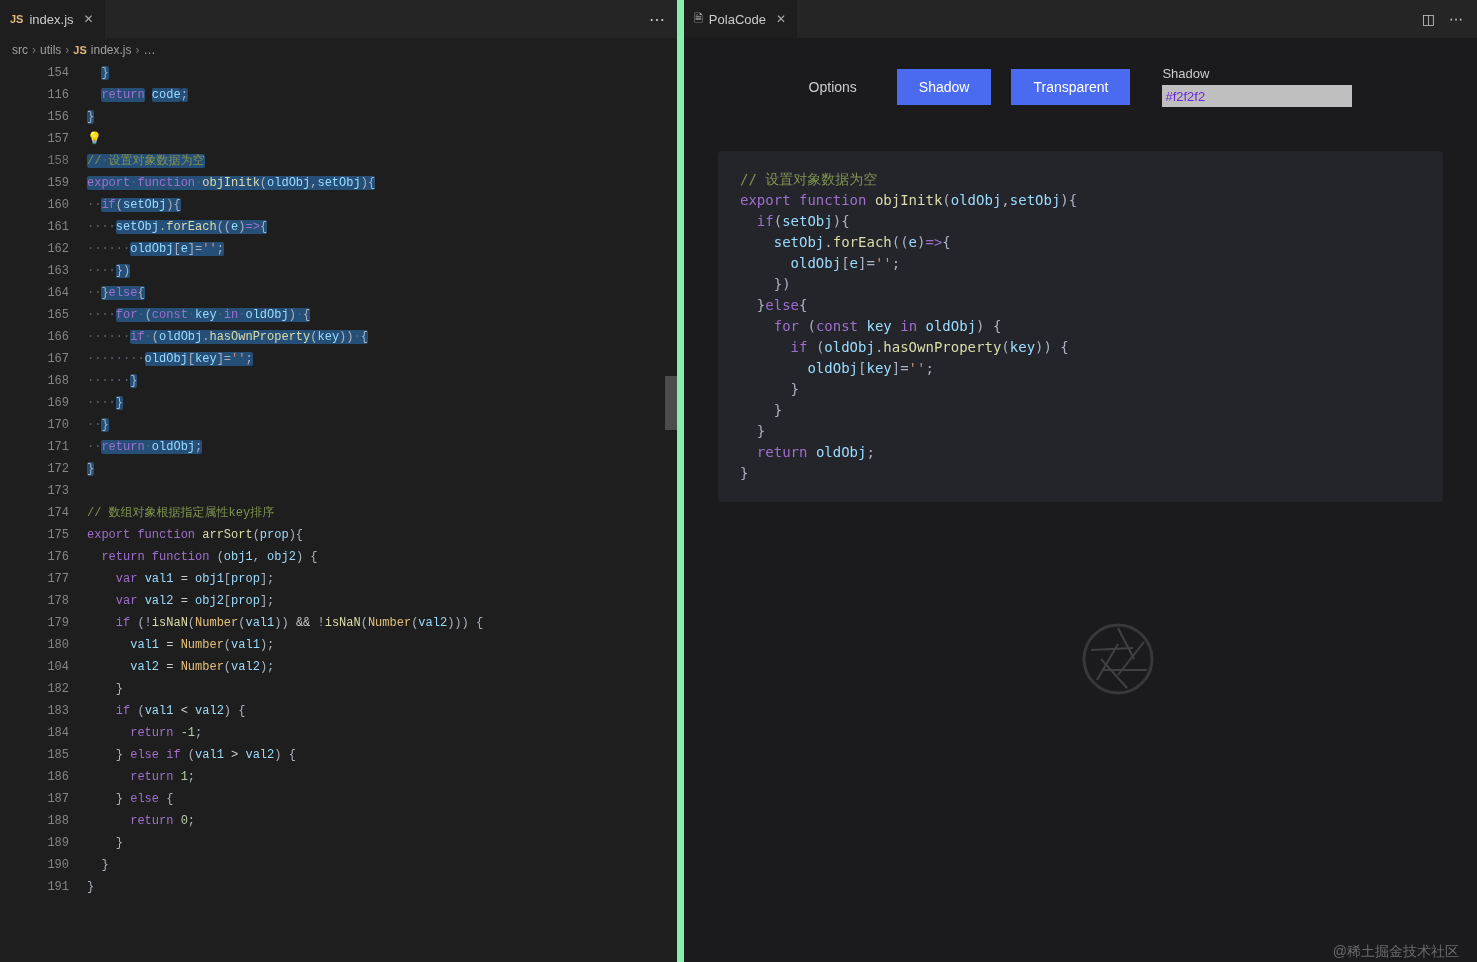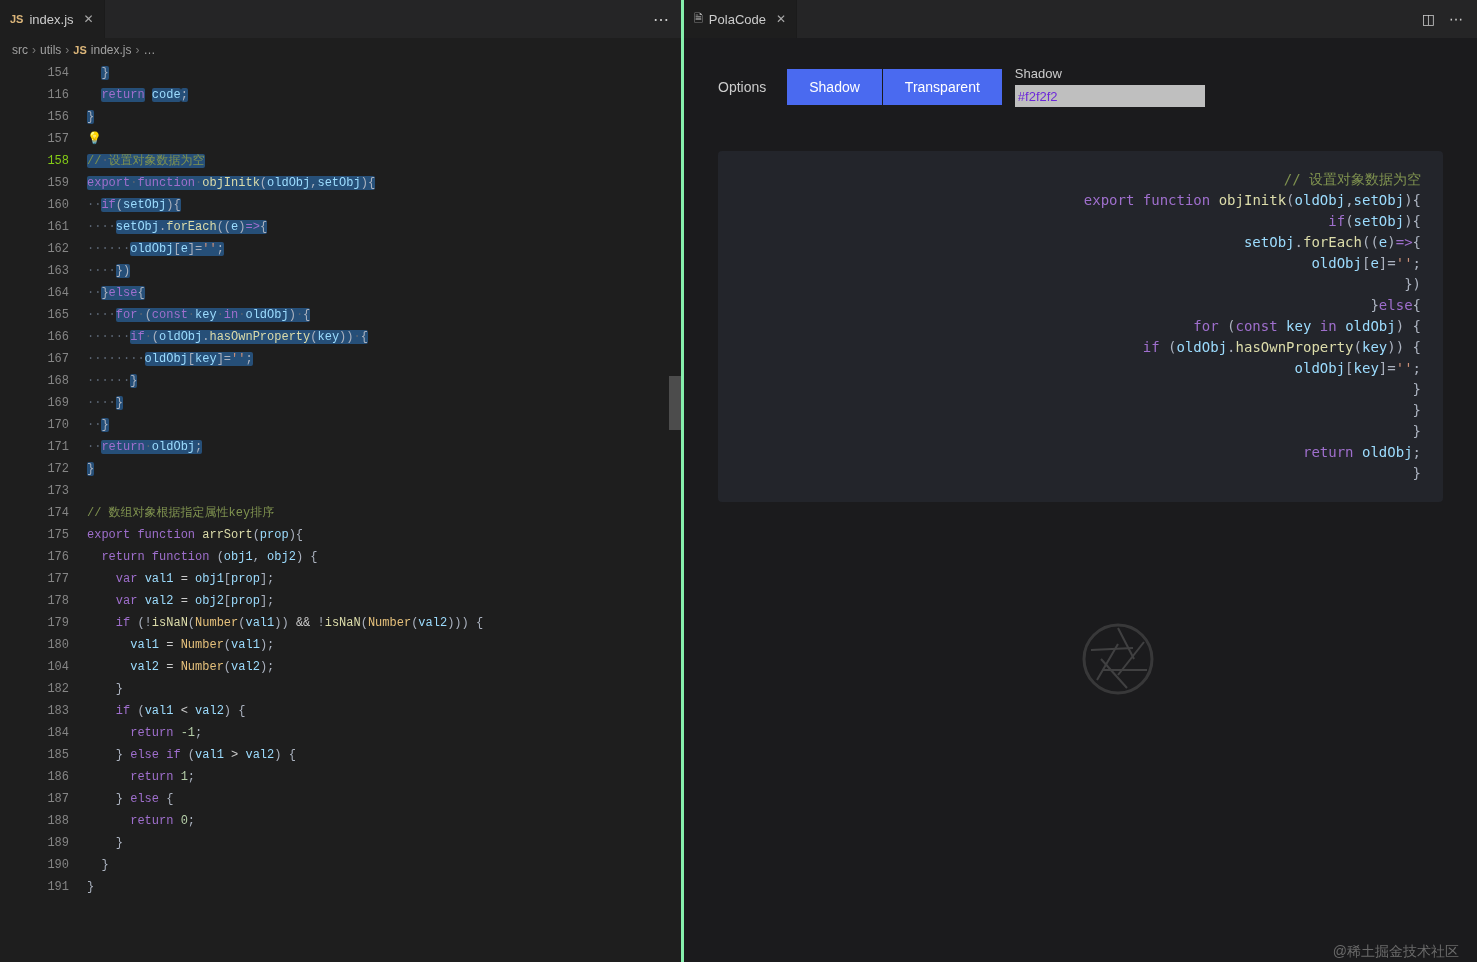--- a/index.html
+++ b/index.html
@@ -1,18 +1,18 @@
 <!DOCTYPE html>
 <html><head>
 <meta charset="utf-8">
 <style>
 * { margin:0; padding:0; box-sizing:border-box; }
 body { font-family: 'Segoe UI', Arial, sans-serif; background:#1e1e1e; color:#ccc; width:1477px; height:962px; overflow:hidden; display:flex; }
 .pane { display:flex; flex-direction:column; height:100%; }
-.left-pane { width:684px; border-right:3px solid #86efac; position:relative; }
+.left-pane { width:684px; border-right:7px solid #86efac; position:relative; }
 .right-pane { flex:1; background:#1b1b1d; }
 
 
 .tab-bar { display:flex; align-items:center; height:38px; background:#252526; }
 .tab { display:flex; align-items:center; padding:0 10px; height:100%; font-size:13px; color:#ccc; border-right:1px solid #1b1b1b; }
 .tab.active { background:#1e1e1e; }
 .tab-icon { margin-right:6px; font-size:11px; }
 .tab-close { margin-left:10px; color:#aaa; font-size:12px; }
 .tab-spacer { flex:1; }
 .tab-actions { padding:0 12px; color:#ccc; }
@@ -20,48 +20,48 @@
 
 
 .breadcrumb { display:flex; align-items:center; height:24px; padding:0 12px; font-size:12px; color:#a0a0a0; background:#1e1e1e; }
 .bc-sep { margin:0 4px; color:#777; }
 .bc-js { color:#dcb67a; font-weight:bold; font-size:11px; margin-right:4px; }
 
 
 .code-wrap { flex:1; display:flex; overflow:hidden; font-family: Consolas, 'Courier New', monospace; font-size:12px; line-height:22px; position:relative;margin-left:27px; }
 .gutter { width:60px; text-align:right; color:#858585; padding-right:18px; user-select:none; }
 .gutter .ln { height:22px; }
-.gutter .current { color:#84cc16; }
+.gutter .current { color:#737373; }
 .code { flex:1; white-space:pre; color:#abb2bf; position:relative; }
 .code-line { height:22px; } 
 .cmg { color:#7f924f; } 
 .kw { color:#9f6fcd; } 
 .fn { color:#dcdcaa; }
 .id { color:#e5c07b; }
 .var { color:#9cdcfe; }
 .str { color:#ce9178; }
 .num { color:#b5cea8; }
 .pn { color:#abb2bf; }
 .op { color:#cccccc; }
 .sel { background:#264f78; border-radius:2px; }
 .bulb { color:#f3c13a; }
 
 
 .scroll-thumb { position:absolute; right:0; top:314px; width:12px; height:54px; background:#4c4c4c; }
 
 
-.options-row { display:flex; align-items:center; padding:28px 34px 24px; gap:1px; }
+.options-row { display:flex; align-items:center; padding:28px 34px 24px; gap:20px;justify-content:center; }
 .opt-label { color:#ccc; font-size:14px; margin-right:20px; }
 .btn { padding:10px 22px; font-size:14px; color:#fff; border:none; cursor:pointer; }
 .btn-primary { background:#4a6af0; }
 .color-group { display:flex; flex-direction:column; margin-left:12px; }
 .color-label { color:#ccc; font-size:13px; margin-bottom:4px; }
 .color-input { background:#bfbfbf; color:#6d28d9; border:none; padding:4px 3px; font-size:13px; width:190px; height:22px; }
 
-.snippet-card { margin:20px 34px; background:#23252b; border-radius:4px; padding:18px 22px; font-family: Consolas, monospace; font-size:14px; line-height:21px; white-space:pre; color:#abb2bf;text-align:right; }
+.snippet-card { margin:20px 34px; background:#23252b; border-radius:4px; padding:18px 22px; font-family: Consolas, monospace; font-size:14px; line-height:21px; white-space:pre; color:#abb2bf; }
 
 .aperture { position:absolute; right:320px; top:620px; opacity:.5; }
 .watermark { position:absolute; right:18px; bottom:1px; color:#6a6a6a; font-size:14px; }
 
 .dots { color:#5a6472; }
 </style>
 </head>
 <body>
 
 <div class="pane left-pane">

